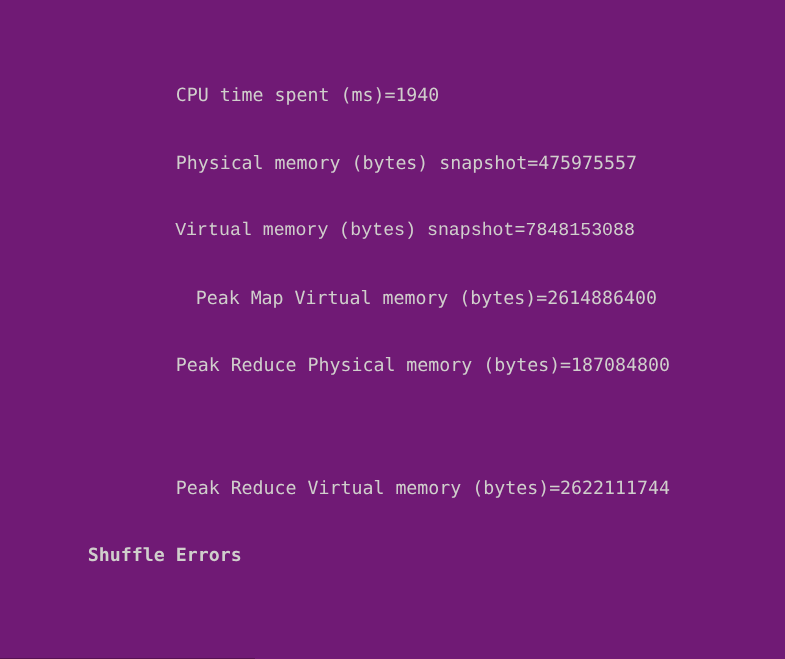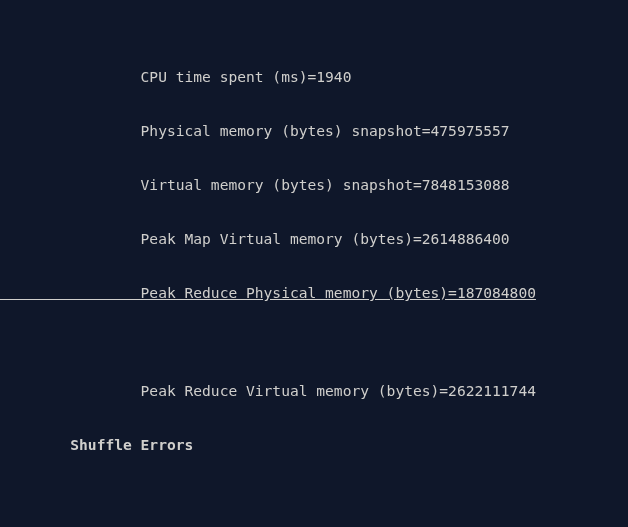--- a/index.html
+++ b/index.html
@@ -29,29 +29,29 @@
   .line {
     height: 18px;
     white-space: pre;
     color: #d0cfcc;
     letter-spacing: 0px;
   }
 </style>
 </head>
 <body style="background: rgb(48, 10, 36);">
 
-<div id="terminal" style="background: #0f172a;">
+<div id="terminal" style="background: #701a75;">
   <div id="screen" style="tab-size: 8;">
 
     
     <div class="line" style="color: rgb(208, 207, 204);">                CPU time spent (ms)=1940</div>
     <div class="line" style="color: rgb(208, 207, 204);">                Physical memory (bytes) snapshot=475975557</div>
-    <div class="line" style="color: rgb(208, 207, 204);">                Virtual memory (bytes) snapshot=7848153088</div>
-    <div class="line" style="color: rgb(208, 207, 204);">                Peak Map Virtual memory (bytes)=2614886400</div>
-    <div class="line" style="color: rgb(208, 207, 204); text-decoration: underline;">                Peak Reduce Physical memory (bytes)=187084800</div>
+    <div class="line" style="color: rgb(208, 207, 204); font-family: Liberation Mono, monospace;">                Virtual memory (bytes) snapshot=7848153088</div>
+    <div class="line" style="color: rgb(208, 207, 204); margin-left: 16px;">                Peak Map Virtual memory (bytes)=2614886400</div>
+    <div class="line" style="color: rgb(208, 207, 204);">                Peak Reduce Physical memory (bytes)=187084800</div>
     <div class="line" style="color: rgb(208, 207, 204); margin-top: 44px;">                Peak Reduce Virtual memory (bytes)=2622111744</div>
     <div class="line" style="color: rgb(208, 207, 204); font-weight: bold;">        Shuffle Errors</div>
     
     
     
     
     
     
     
     

